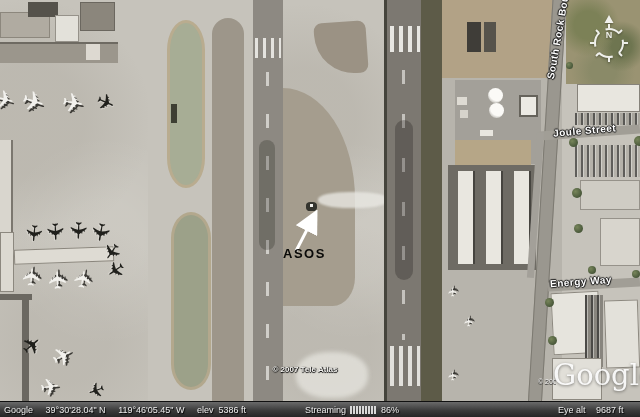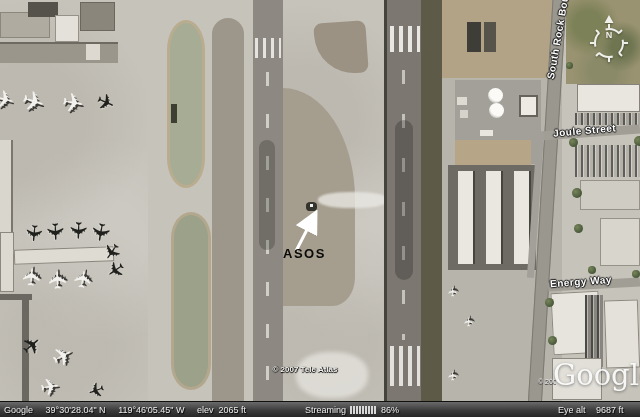--- a/index.html
+++ b/index.html
@@ -220,21 +220,21 @@
       <text x="25" y="24" text-anchor="middle" font-size="9" font-weight="bold" fill="#ffffff">N</text>
     </svg>
   </div>
 
   <div id="status-bar">
     <div class="grp" style="left:4px;">
       <span>Google</span><span class="sbar-sp"></span>
       <span>39°30'28.04" N</span><span class="sbar-sp"></span>
       <span>119°46'05.45" W</span><span class="sbar-sp"></span>
       <span>elev</span>&nbsp;
-      <span>2065 ft</span>
+      <span>5386 ft</span>
     </div>
     <div class="grp" style="left:305px;">
       <span>Streaming</span><span id="stream-bars"><i></i><i></i><i></i><i></i><i></i><i></i><i></i><i></i><i></i></span><span>86%</span>
     </div>
     <div class="grp" style="left:558px;">
       <span>Eye alt</span><span class="sbar-sp" style="width:8px;"></span>
       <span>9687 ft</span>
     </div>
   </div>
 </div>

